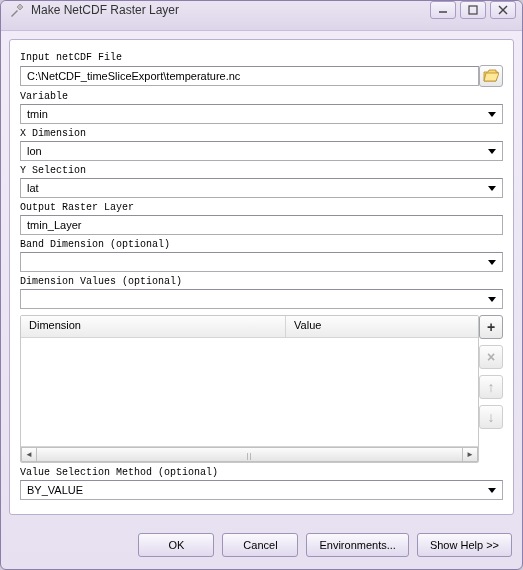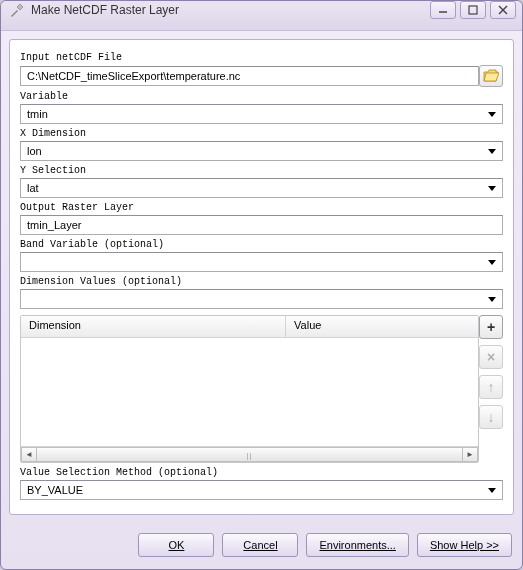--- a/index.html
+++ b/index.html
@@ -179,21 +179,20 @@
     display: flex; align-items: center; justify-content: center;
     font-size: 14px; font-weight: bold; color: #333;
     cursor: default;
   }
   .side-btn.disabled { color: #b0b0b0; border-color:#cfcfcf; }
   .footer {
     padding: 10px 10px 12px 10px;
     display: flex;
     justify-content: flex-end;
     gap: 8px;
-    text-decoration: underline;
   }
   .footer-btn {
     min-width: 76px;
     height: 24px;
     padding: 0 12px;
     border: 1px solid #9e94b8;
     border-radius: 3px;
     background: linear-gradient(#fbf9fd,#e0d9ee);
     font-size: 11px;
     color: #000;
@@ -262,21 +261,21 @@
 
       <div class="label">Y Selection</div>
       <div class="dropdown">
         <span class="dd-text">lat</span>
         <span class="dd-arrow"></span>
       </div>
 
       <div class="label">Output Raster Layer</div>
       <input class="text-input" type="text" value="tmin_Layer" style="">
 
-      <div class="label">Band Variable (optional)</div>
+      <div class="label">Band Dimension (optional)</div>
       <div class="dropdown">
         <span class="dd-text"></span>
         <span class="dd-arrow"></span>
       </div>
 
       <div class="label">Dimension Values (optional)</div>
       <div class="dropdown">
         <span class="dd-text"></span>
         <span class="dd-arrow"></span>
       </div>

